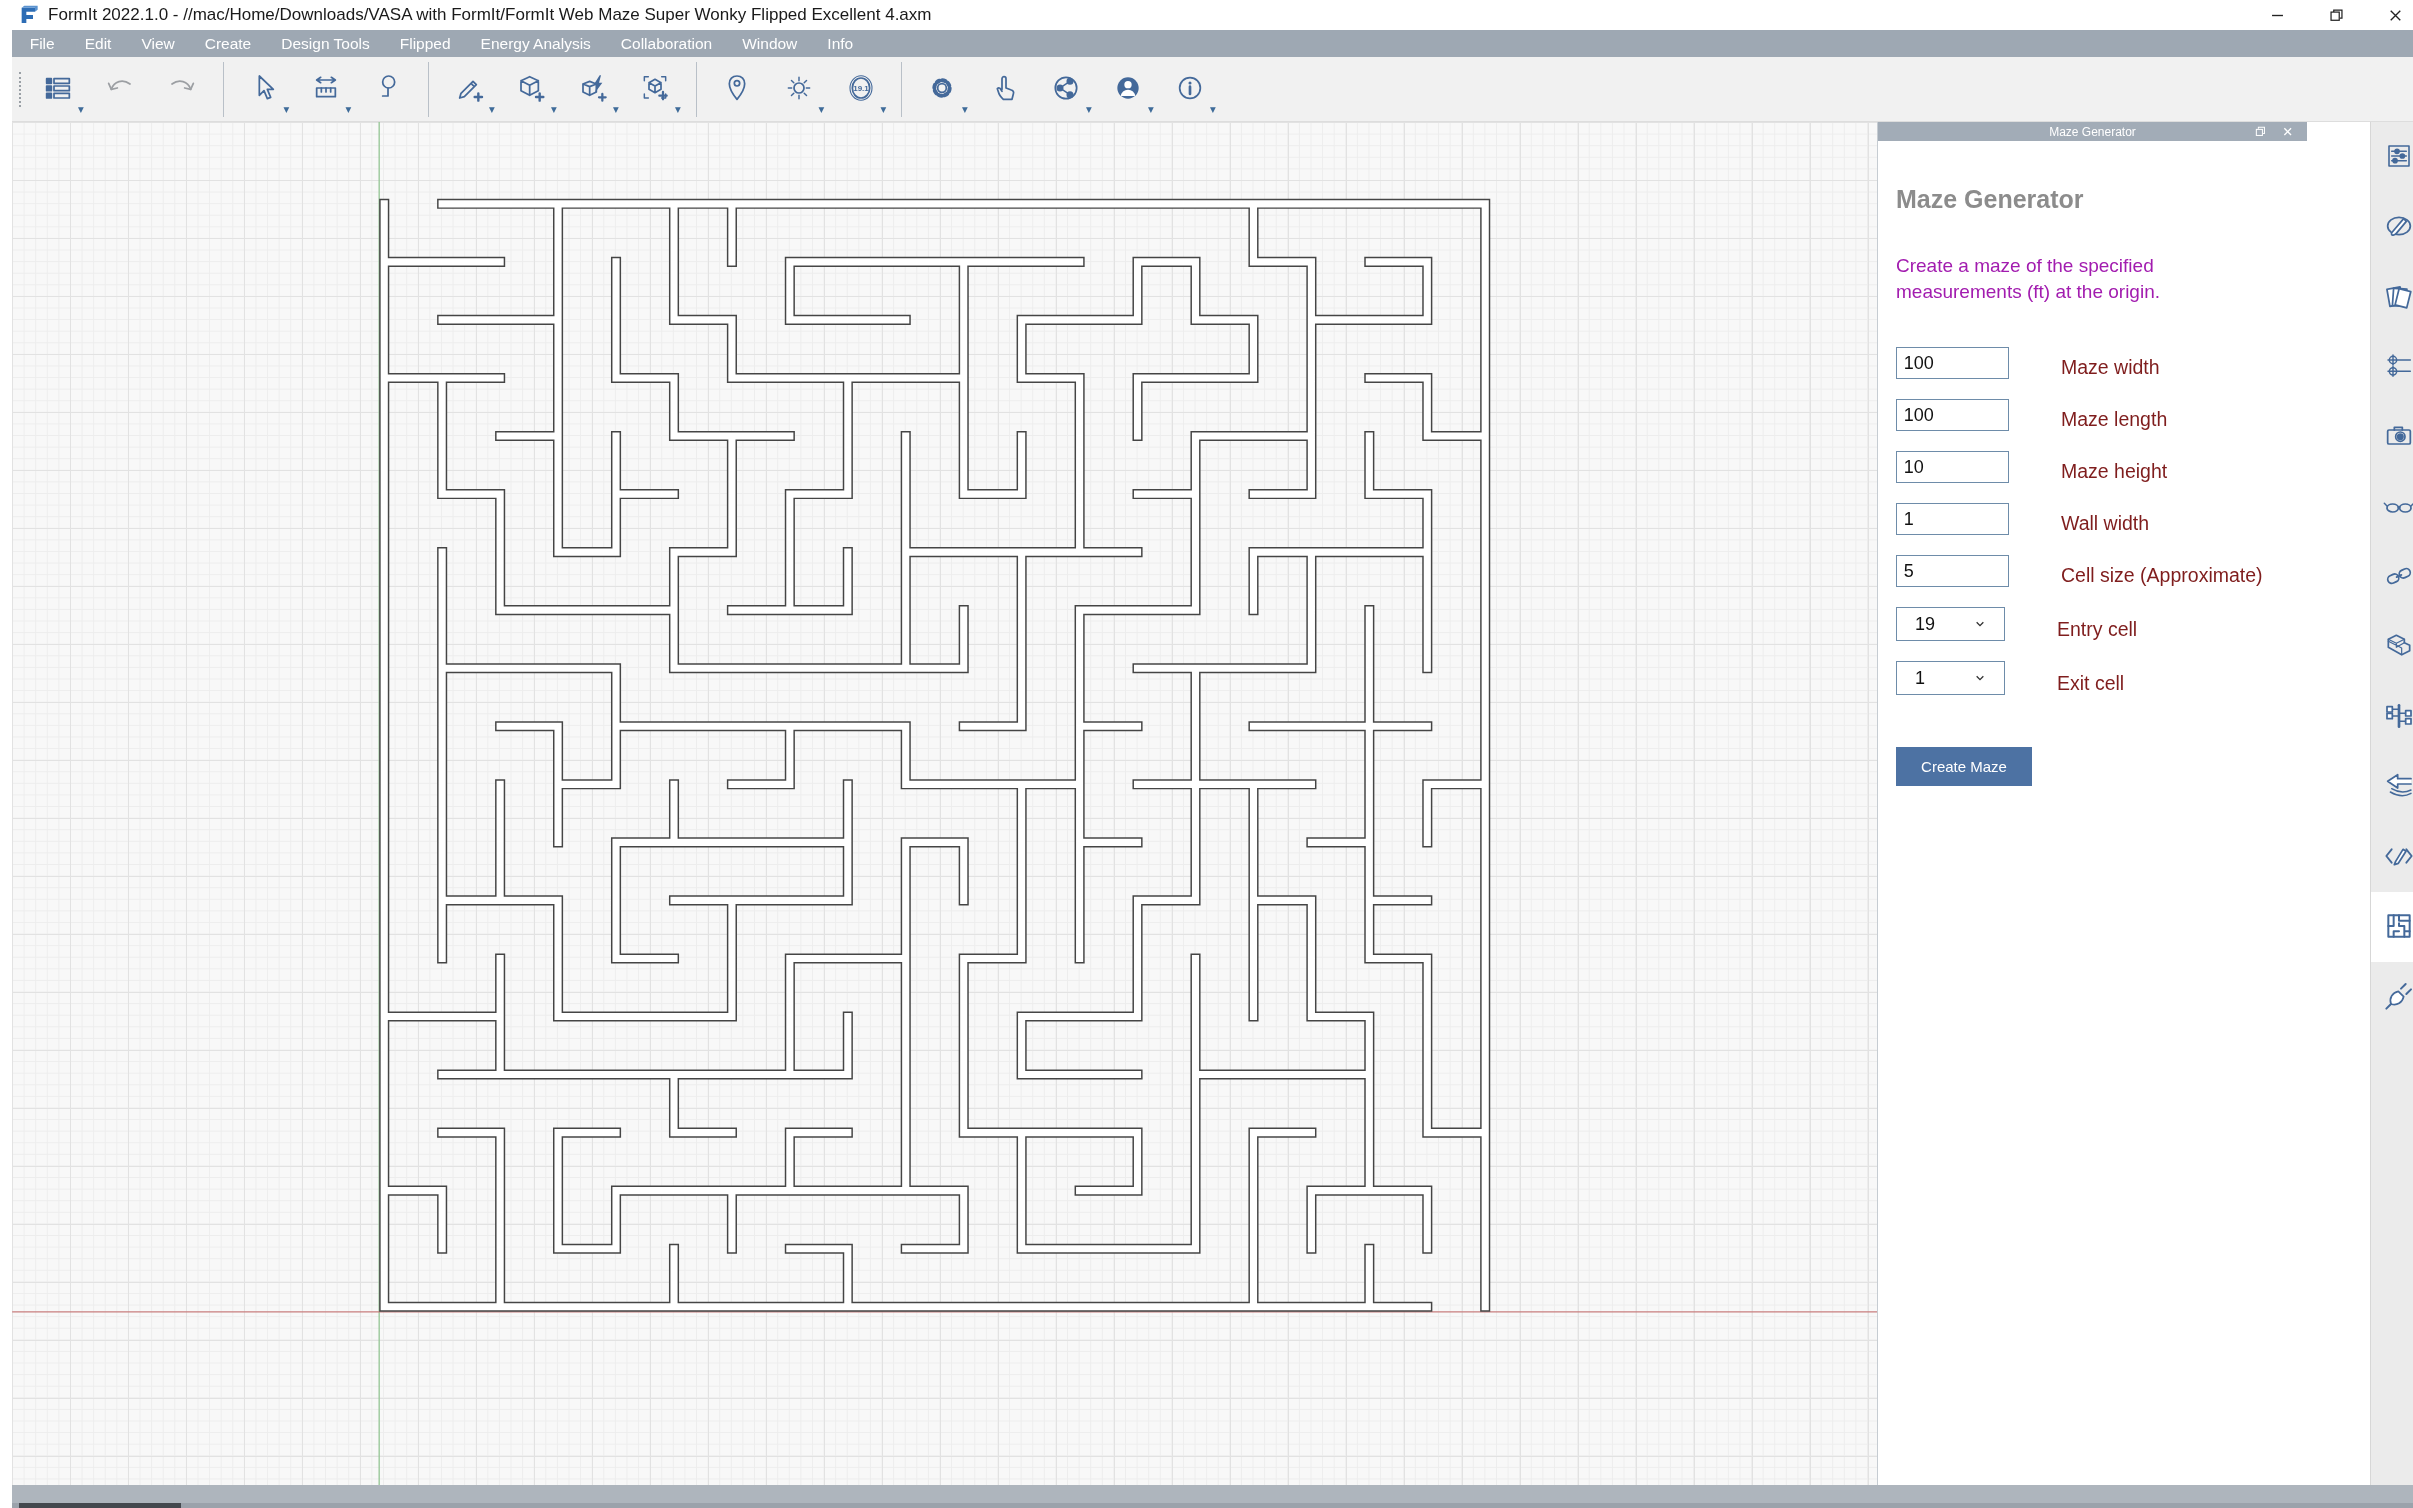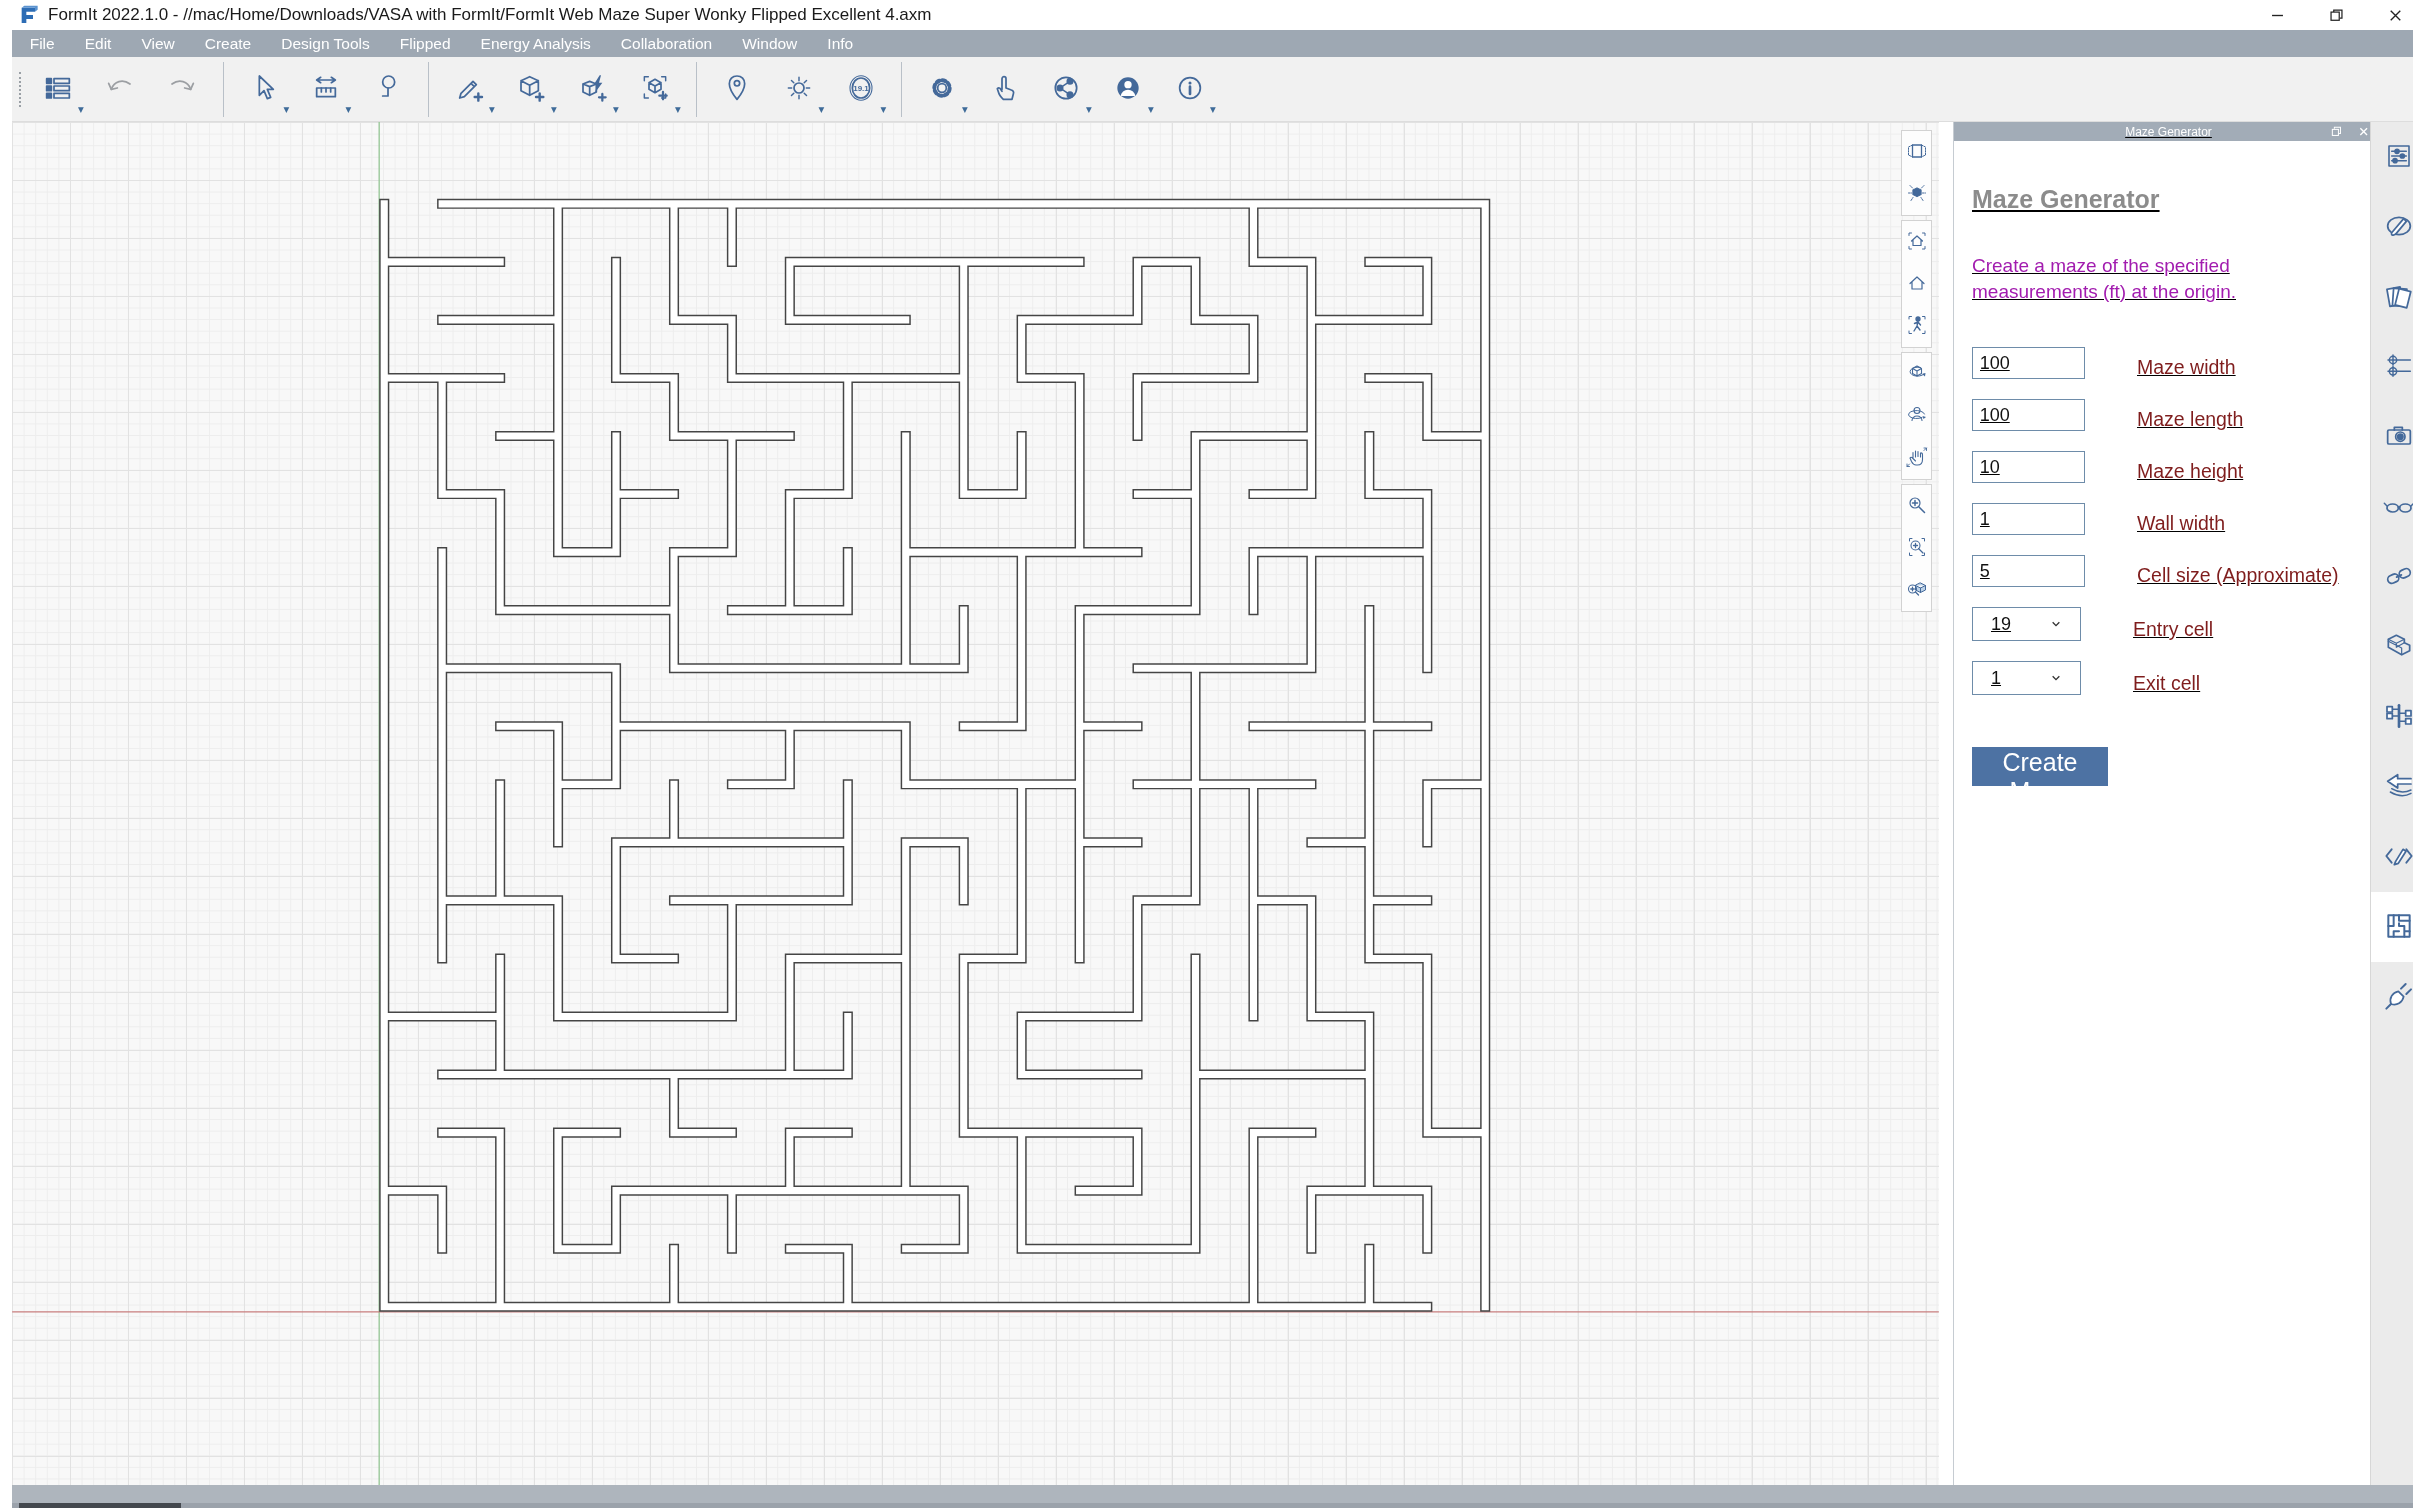--- a/index.html
+++ b/index.html
@@ -40,39 +40,39 @@
     background-size:58px 58px,58px 58px,11.6px 11.6px,11.6px 11.6px;
     overflow:hidden;}
   #scene{position:absolute;left:0;top:0;}
 
   
   #viewbar{position:absolute;right:7.4px;top:8px;width:31px;display:flex;flex-direction:column;gap:4px;}
   .vgroup{background:#FDFDFD;border:0.7px solid #D2D2D2;display:flex;flex-direction:column;}
   .vbtn{width:30px;height:42px;display:flex;align-items:center;justify-content:center;color:#44699A;}
 
   
-  #panel{position:absolute;left:1941px;top:122px;width:430px;height:1363px;background:#ffffff;
-    border-left:0.7px solid #C6CCD2;box-sizing:border-box;text-decoration:underline;}
+  #panel{position:absolute;left:1865px;top:122px;width:430px;height:1363px;background:#ffffff;
+    border-left:0.7px solid #C6CCD2;box-sizing:border-box;}
   #panel-titlebar{height:19px;background:#A2ACB7;display:flex;align-items:center;position:relative;}
   #panel-title{flex:1;text-align:center;color:#ffffff;font-size:12px;}
   .ptb-btn{position:absolute;top:0;width:23px;height:19px;display:flex;align-items:center;justify-content:center;}
   #panel-undock{right:35px;} #panel-close{right:8px;}
   #panel-body{padding:44px 13.5px 0 18px;}
   #panel-heading{font-size:25px;font-weight:bold;color:#8C8C8C;margin:0 0 39px 0;}
   #panel-desc{font-size:19px;color:#a21caf;line-height:25.6px;max-width:377px;margin:0 0 43px 0;}
   .field-row{display:flex;align-items:flex-end;margin-bottom:20px;gap:40px;}
   .field-input{width:113px;height:32px;box-sizing:border-box;border:1.3px solid #6E8CA9;background:#fff;
     font-family:"Liberation Sans",sans-serif;font-size:18px;color:#111;padding:0 6.7px;outline:none;}
   .select-box{width:109px;height:34px;box-sizing:border-box;border:1.3px solid #6E8CA9;background:#fff;
     display:flex;align-items:center;padding:0 18px;}
   .select-value{font-size:18px;color:#111;flex:1;}
   .select-chevron{flex:0 0 auto;color:#333;display:flex;}
   .field-label{font-size:19.5px;color:#7f1d1d;margin-left:12px;white-space:nowrap;}
   #create-btn{margin-top:32px;width:136px;height:39px;border:none;background:#4D72A3;color:#fff;
-    font-family:"Liberation Sans",sans-serif;font-size:25px;cursor:pointer;}
+    font-family:"Liberation Sans",sans-serif;font-size:15px;cursor:pointer;}
 
   
   #sidebar{position:absolute;left:2358px;top:122px;width:56px;height:1363px;background:#EBEBEB;
     border-left:0.7px solid #D7D7D7;box-sizing:border-box;display:flex;flex-direction:column;}
   .side-btn{width:56px;height:70px;display:flex;align-items:center;justify-content:center;color:#44699A;}
   .side-btn.active{background:#ffffff;}
 
   
   #bottombar{position:absolute;left:0;top:1485px;width:2413px;height:23px;background:#AEB5BD;}
   #hscroll-track{position:absolute;left:0;bottom:0;width:2413px;height:4.7px;background:#9BA2AB;}

